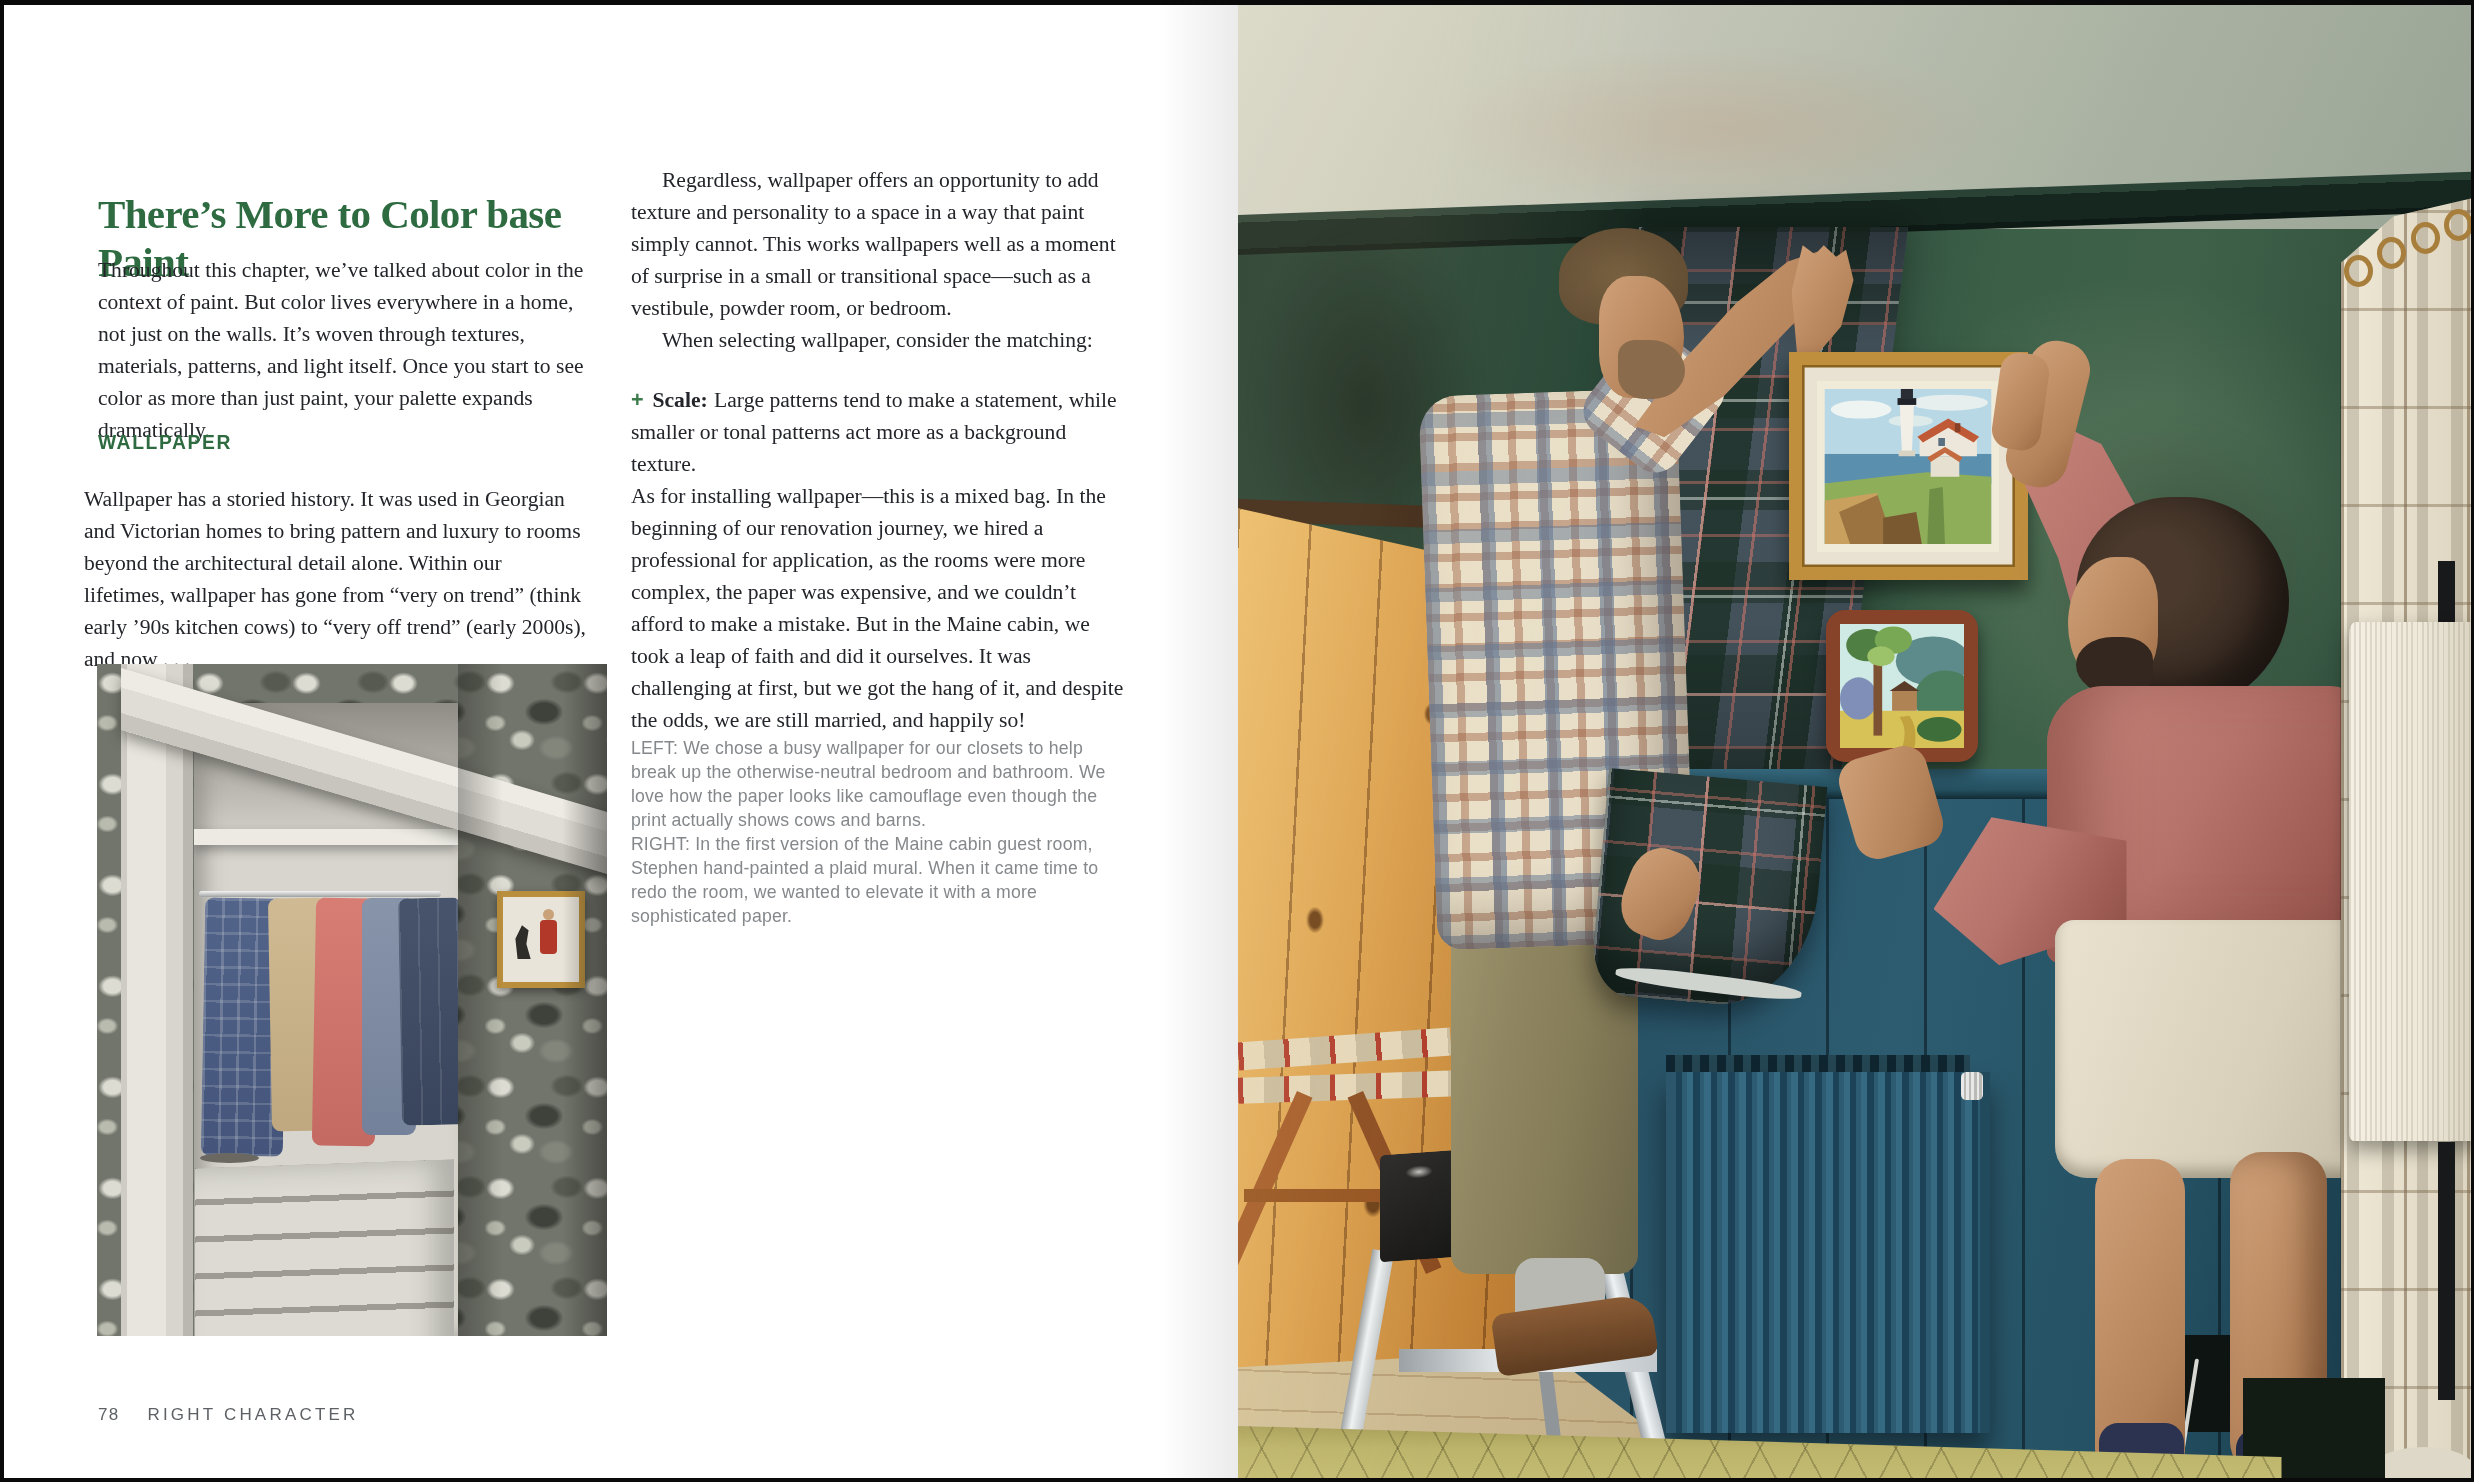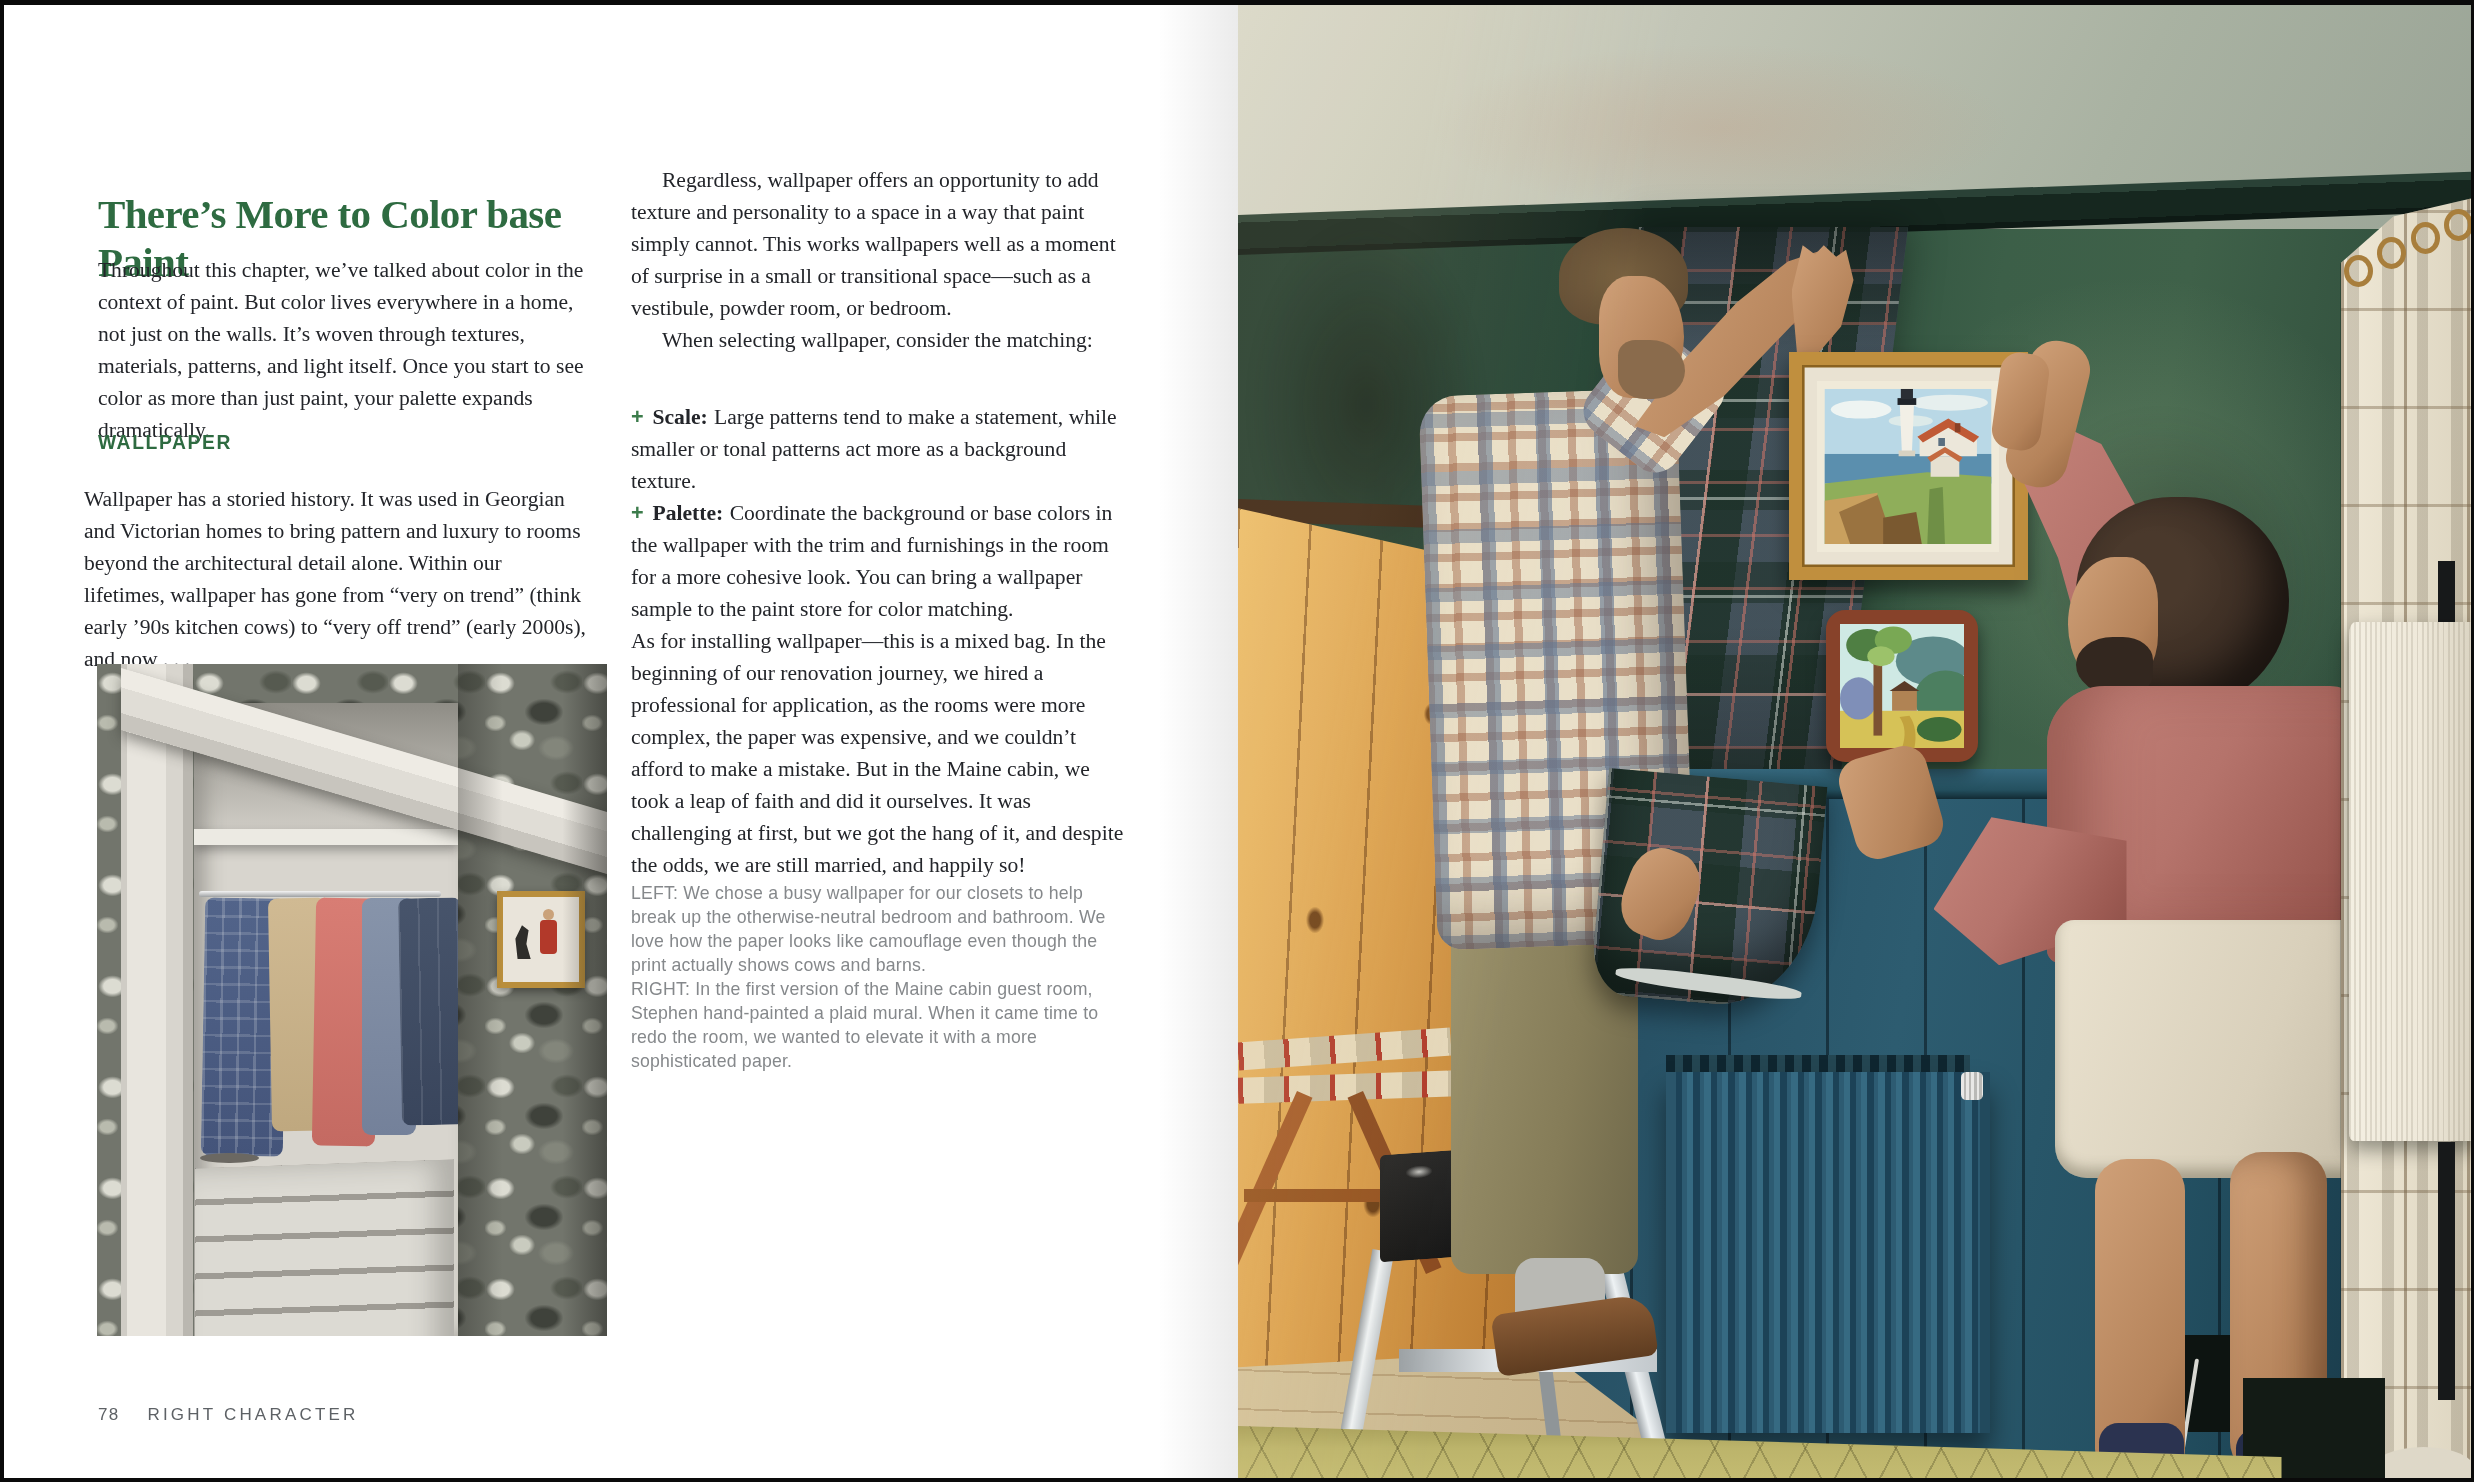--- a/index.html
+++ b/index.html
@@ -9,21 +9,21 @@
 
   
   .title{left:94px;top:157px;width:528px;font-size:41px;line-height:48px;font-weight:bold;color:#2e6b41;letter-spacing:-0.6px;}
   .body-col{font-size:21.6px;line-height:32px;color:#23252a;}
   .col1-intro{left:94px;top:227px;width:503px;}
   .wp-head{left:94px;top:427px;font-family:"Liberation Sans",sans-serif;font-weight:bold;font-size:19.3px;letter-spacing:1.6px;color:#2e6b41;}
   .col1-body{left:80px;top:456px;width:503px;}
   .col2{left:627px;top:159px;width:498px;}
   .col2 p{margin:0;}
   .indent{text-indent:31px;}
-  .bullets{margin-top:45px;}
+  .bullets{margin-top:28px;}
   .bullet{margin-bottom:28px;}
   .bullet .plus{color:#3c7c4b;font-family:"Liberation Sans",sans-serif;font-weight:bold;margin-right:9px;}
   .bullet b{margin-right:6.4px;}
   .para4{margin-top:30px;}
   .caption{font-family:"Liberation Sans",sans-serif;font-size:17.7px;line-height:24px;color:#85888b;letter-spacing:0.2px;}
   .cap-left{margin-top:54px;}
   .cap-right{margin-top:18px;}
   .footer{left:94px;top:1400px;font-family:"Liberation Sans",sans-serif;font-size:17px;color:#5d6165;}
   .footer .num{margin-right:28px;letter-spacing:1.3px;}
   .footer .book{letter-spacing:3.2px;}
@@ -167,21 +167,20 @@
       </div>
       <div class="abs wp-shade"></div>
     </div>
 
     <div class="abs body-col col2">
       <p class="indent">Regardless, wallpaper offers an opportunity to add texture and personality to a space in a way that paint simply cannot. This works wallpapers well as a moment of surprise in a small or transitional space—such as a vestibule, powder room, or bedroom.</p>
       <p class="indent">When selecting wallpaper, consider the matching:</p>
 
       <div class="bullets">
         <p class="bullet"><span class="plus">+</span><b>Scale:</b><span>Large patterns tend to make a statement, while smaller or tonal patterns act more as a background texture.</span></p>
-        <p class="bullet"><span class="plus">+</span><b>Palette:</b><span>Coordinate the background or base colors in the wallpaper with the trim and furnishings in the room for a more cohesive look. You can bring a wallpaper sample to the paint store for color matching.</span></p>
       </div>
 
       <p class="para4">As for installing wallpaper—this is a mixed bag. In the beginning of our renovation journey, we hired a professional for application, as the rooms were more complex, the paper was expensive, and we couldn’t afford to make a mistake. But in the Maine cabin, we took a leap of faith and did it ourselves. It was challenging at first, but we got the hang of it, and despite the odds, we are still married, and happily so!</p>
 
       <p class="caption cap-left">LEFT: We chose a busy wallpaper for our closets to help break up the otherwise-neutral bedroom and bathroom. We love how the paper looks like camouflage even though the print actually shows cows and barns.</p>
       <p class="caption cap-right">RIGHT: In the first version of the Maine cabin guest room, Stephen hand-painted a plaid mural. When it came time to redo the room, we wanted to elevate it with a more sophisticated paper.</p>
     </div>
 
     <div class="abs footer">
       <span class="num">78</span><span class="book">RIGHT CHARACTER</span>

